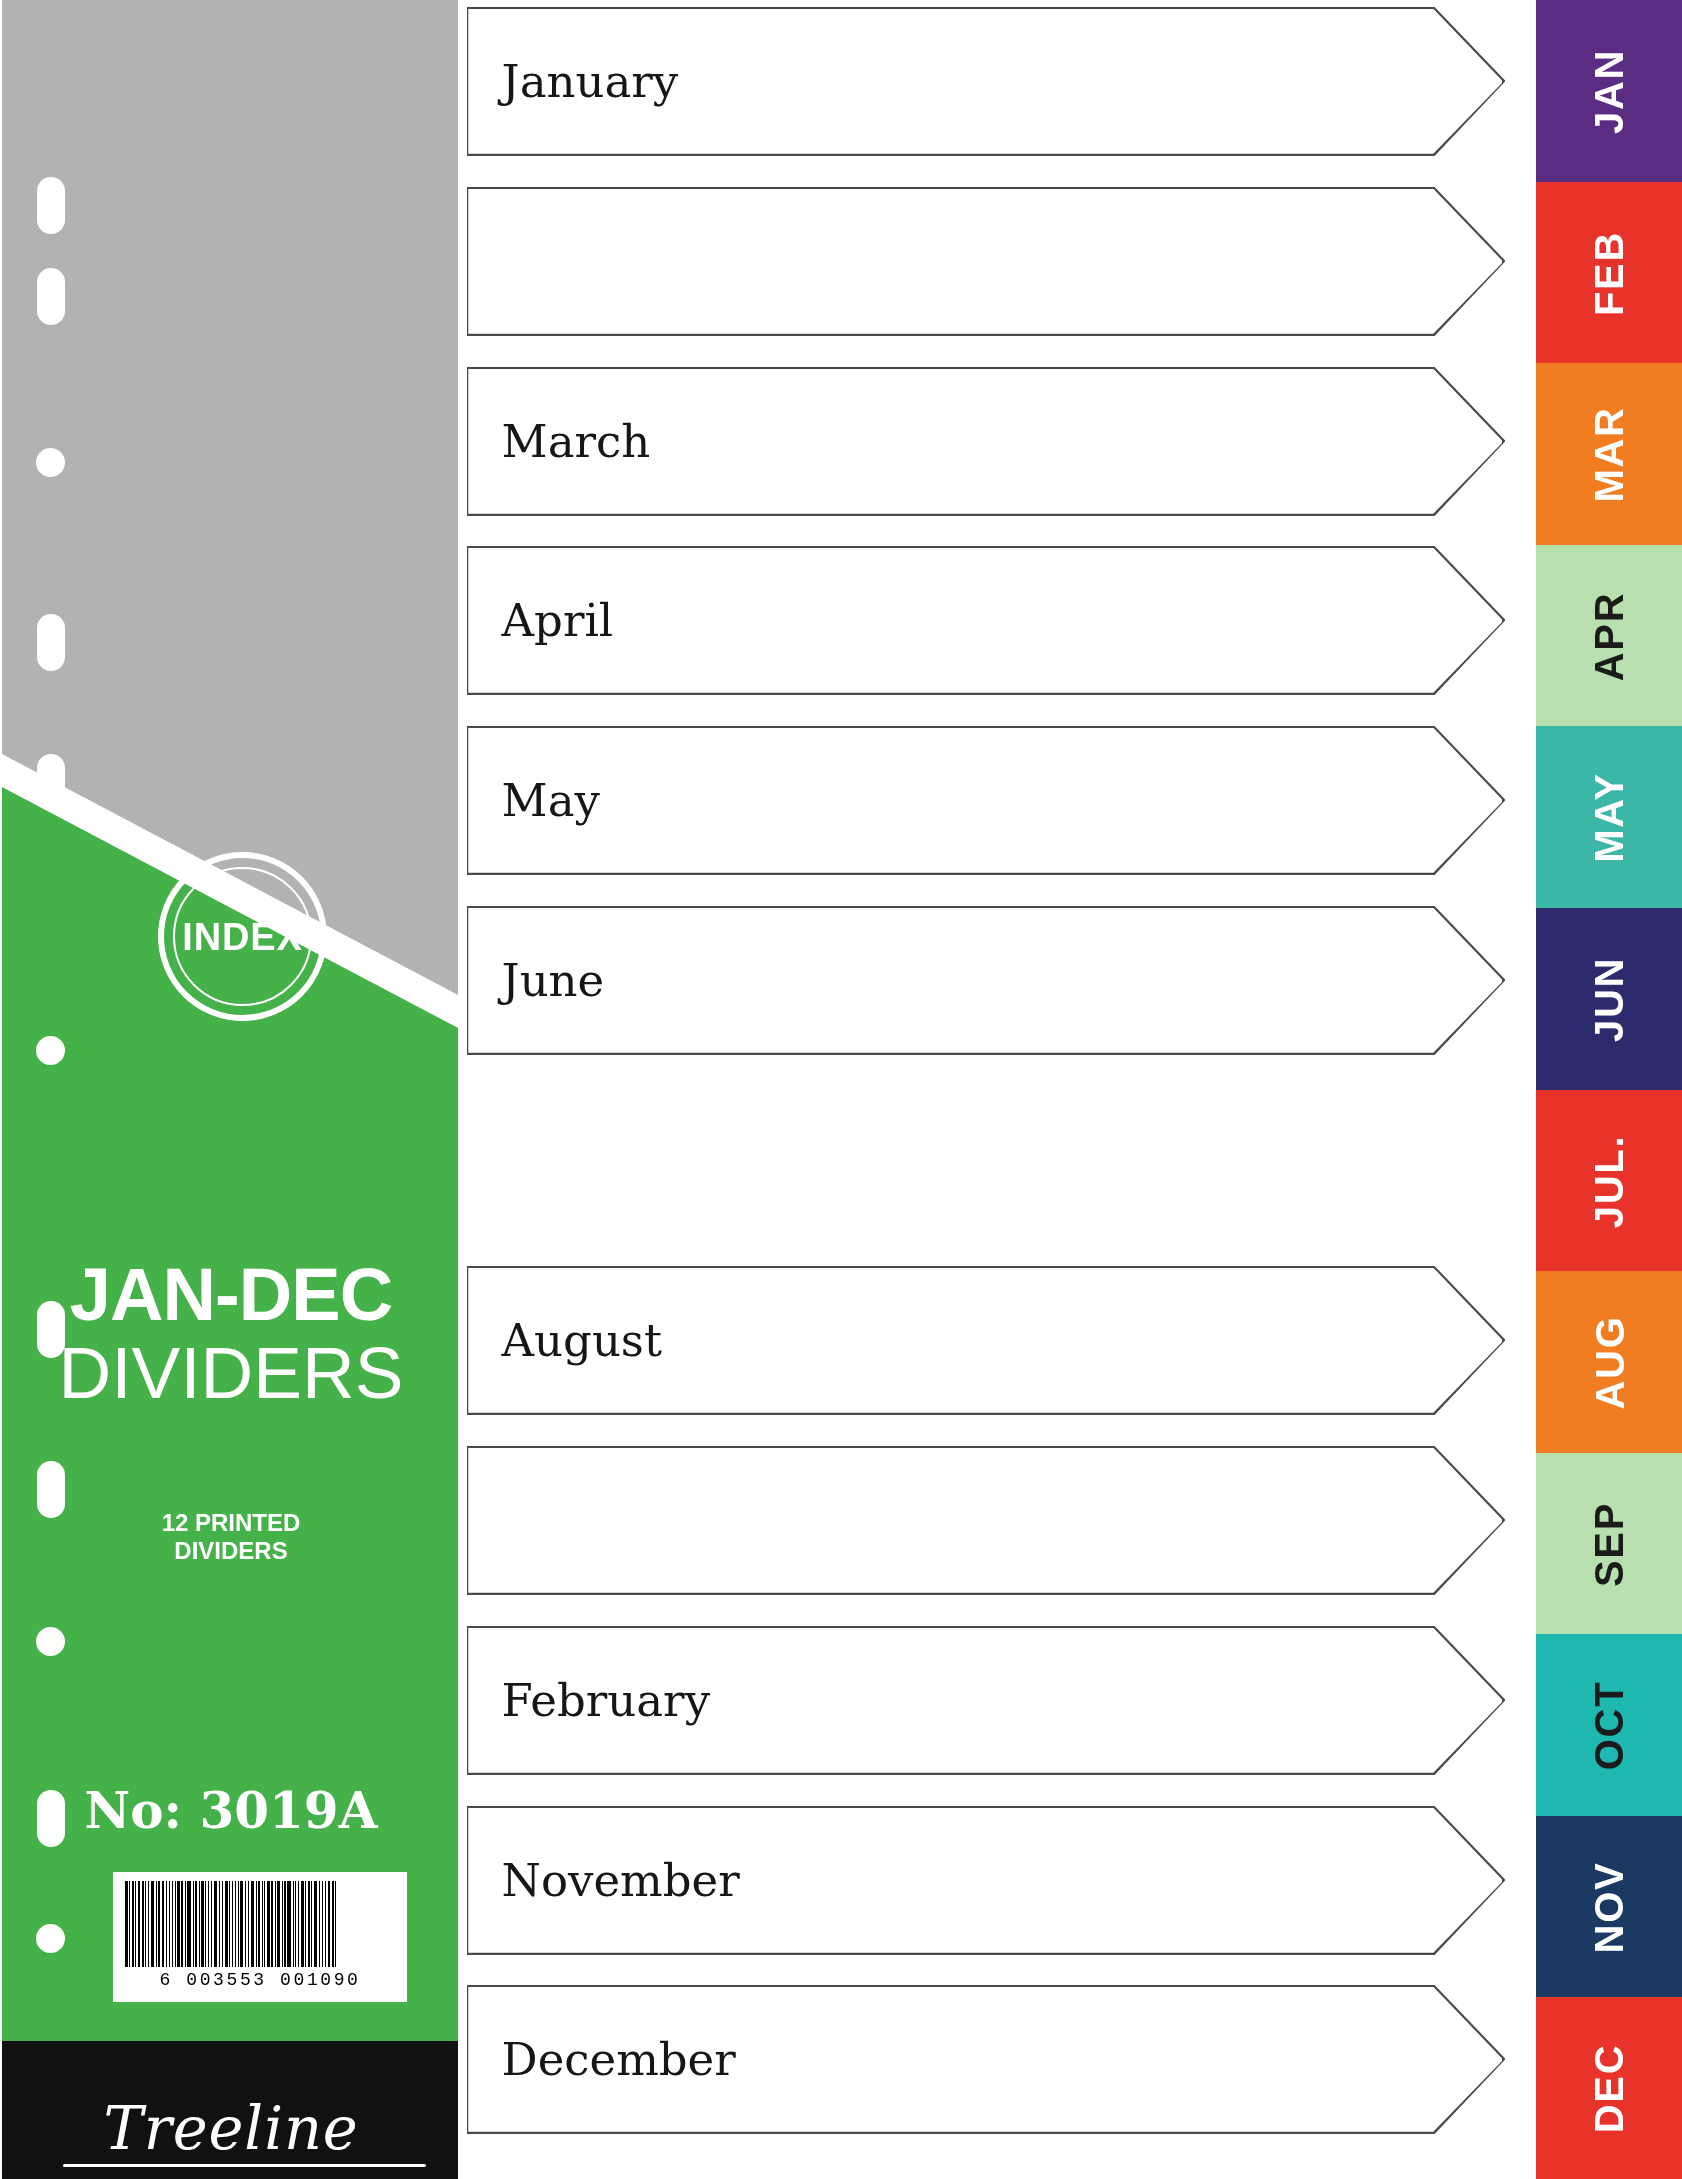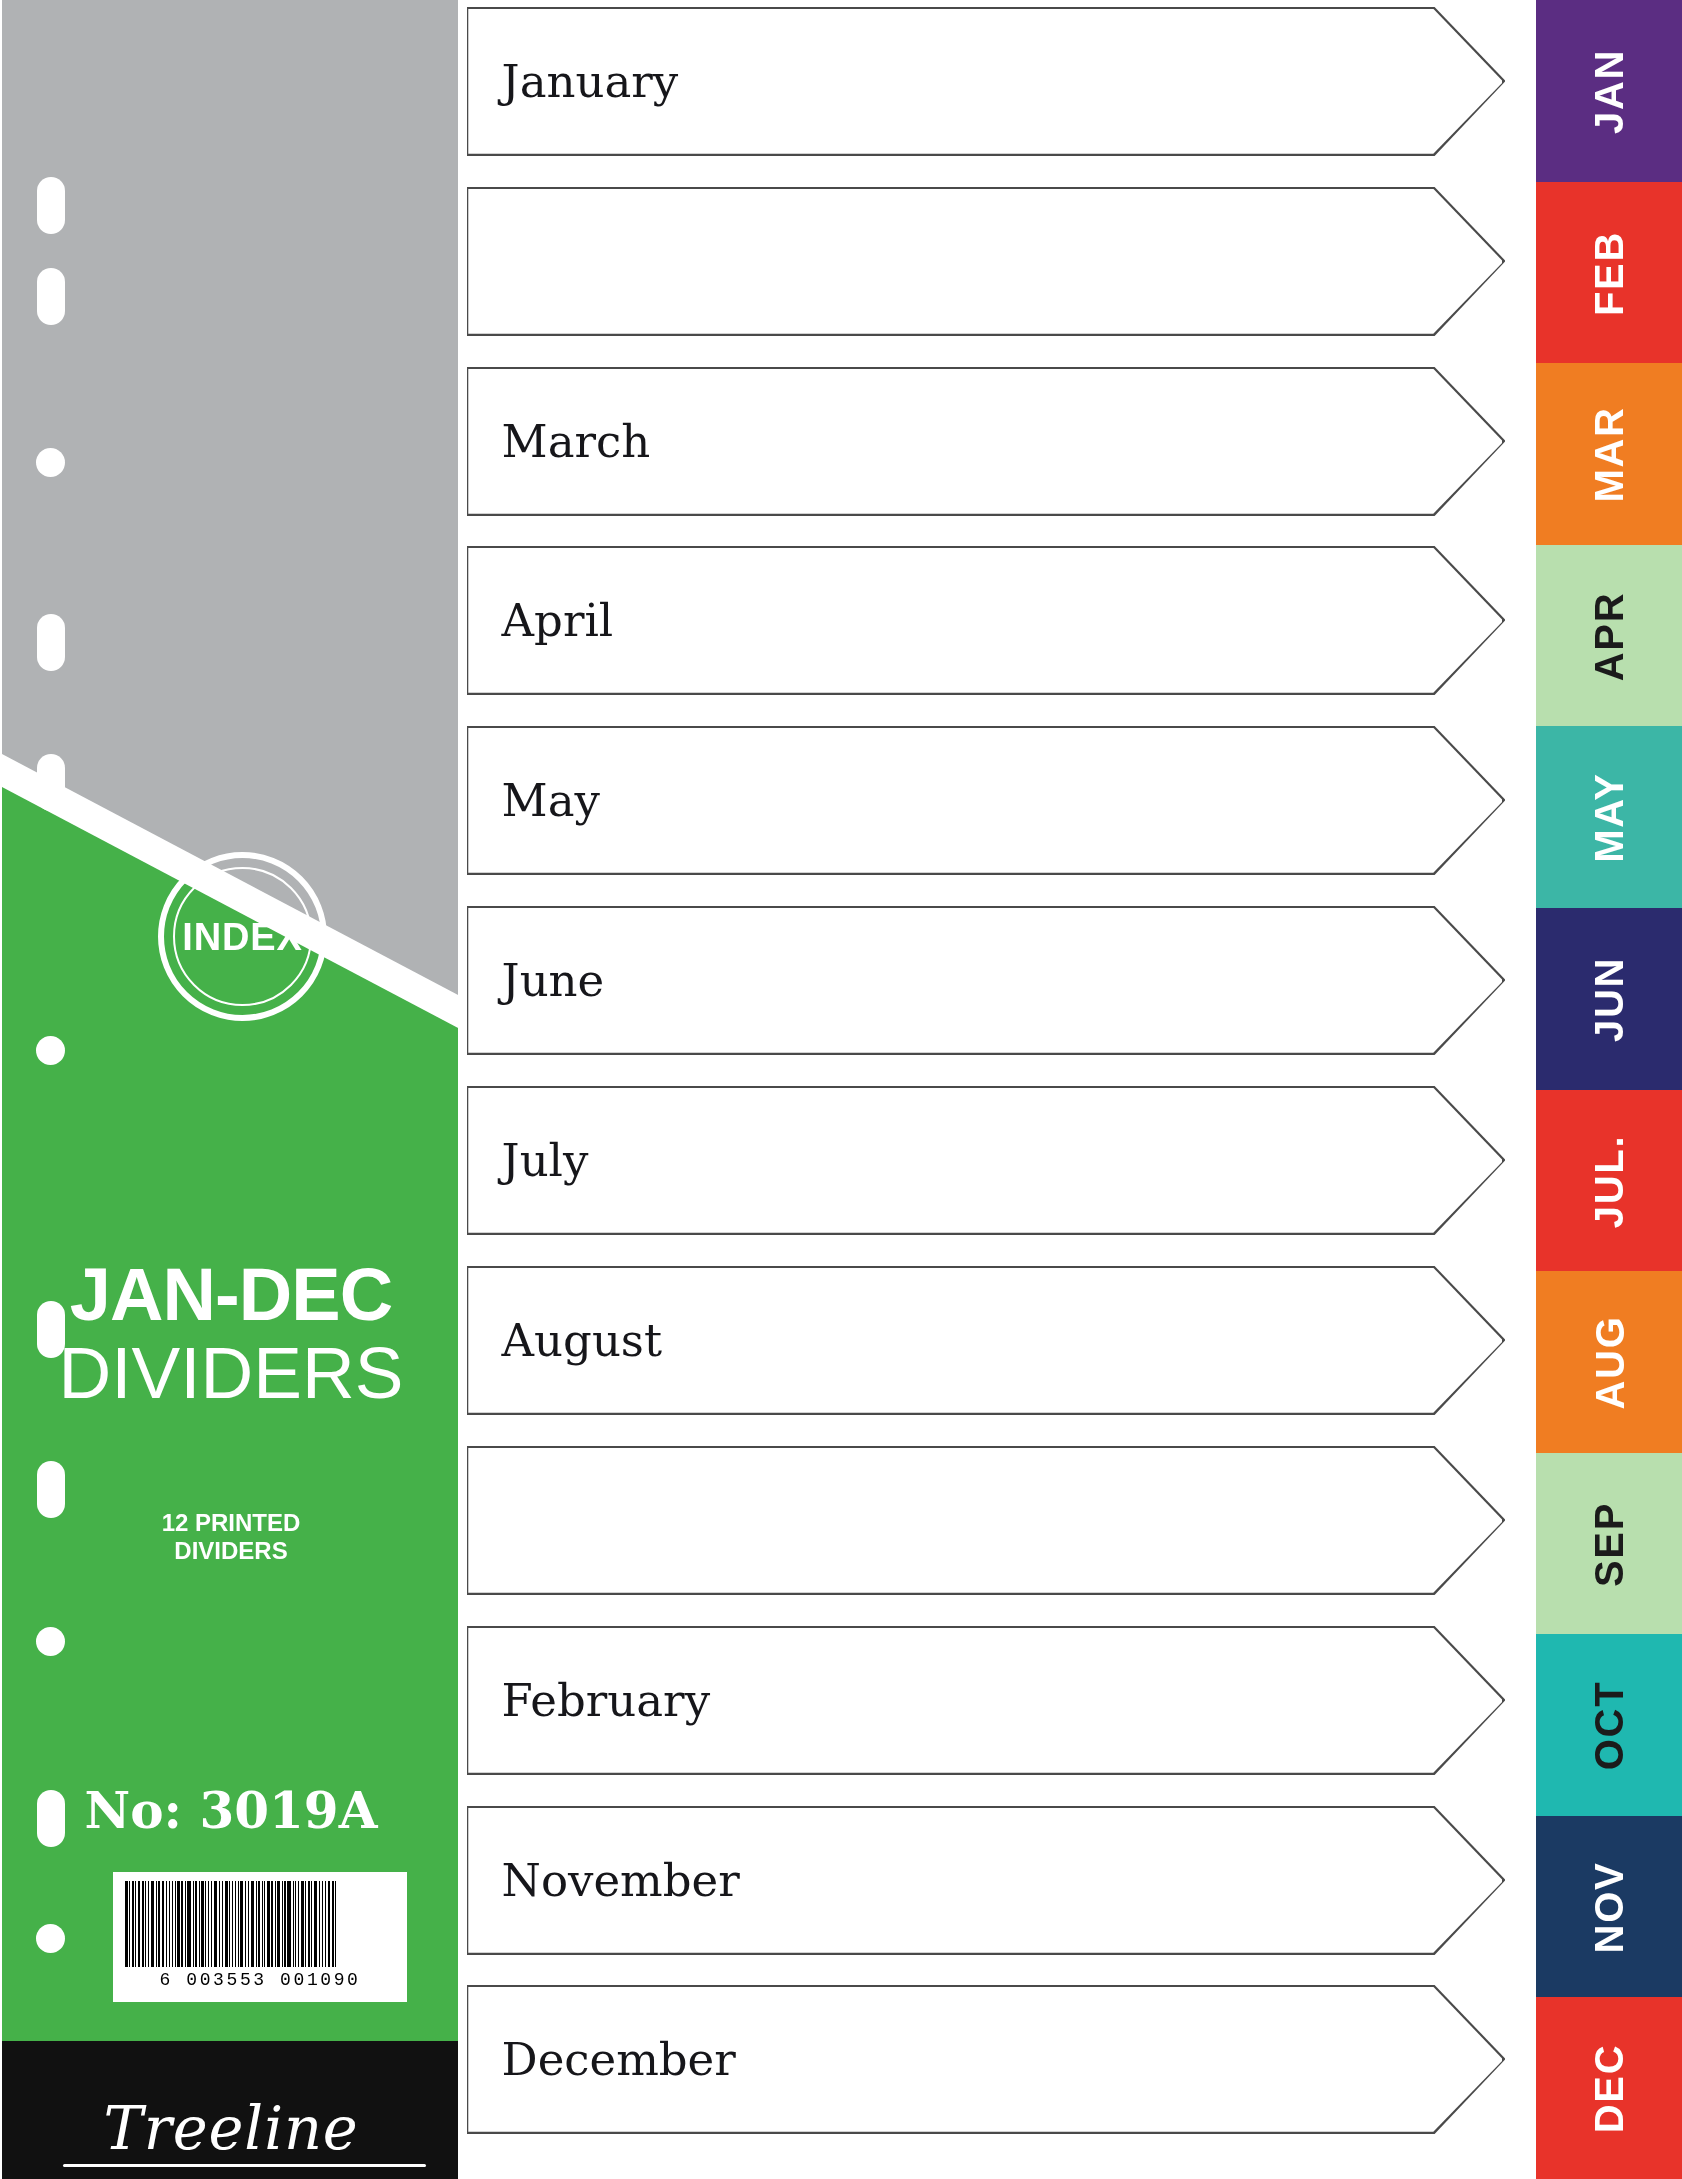--- a/index.html
+++ b/index.html
@@ -414,25 +414,20 @@
       <div class="row" style="top: 726px;">
         <div class="arrow-outer"></div>
         <div class="arrow-inner"></div>
         <div class="month-label">May</div>
       </div>
       <div class="row" style="top: 906px;">
         <div class="arrow-outer"></div>
         <div class="arrow-inner"></div>
         <div class="month-label">June</div>
       </div>
-      <div class="row" style="top: 1086px;">
-        <div class="arrow-outer"></div>
-        <div class="arrow-inner"></div>
-        <div class="month-label">July</div>
-      </div>
       <div class="row" style="top: 1266px;">
         <div class="arrow-outer"></div>
         <div class="arrow-inner"></div>
         <div class="month-label">August</div>
       </div>
       <div class="row" style="top: 1446px;">
         <div class="arrow-outer"></div>
         <div class="arrow-inner"></div>
       </div>
       <div class="row" style="top: 1626px;">

